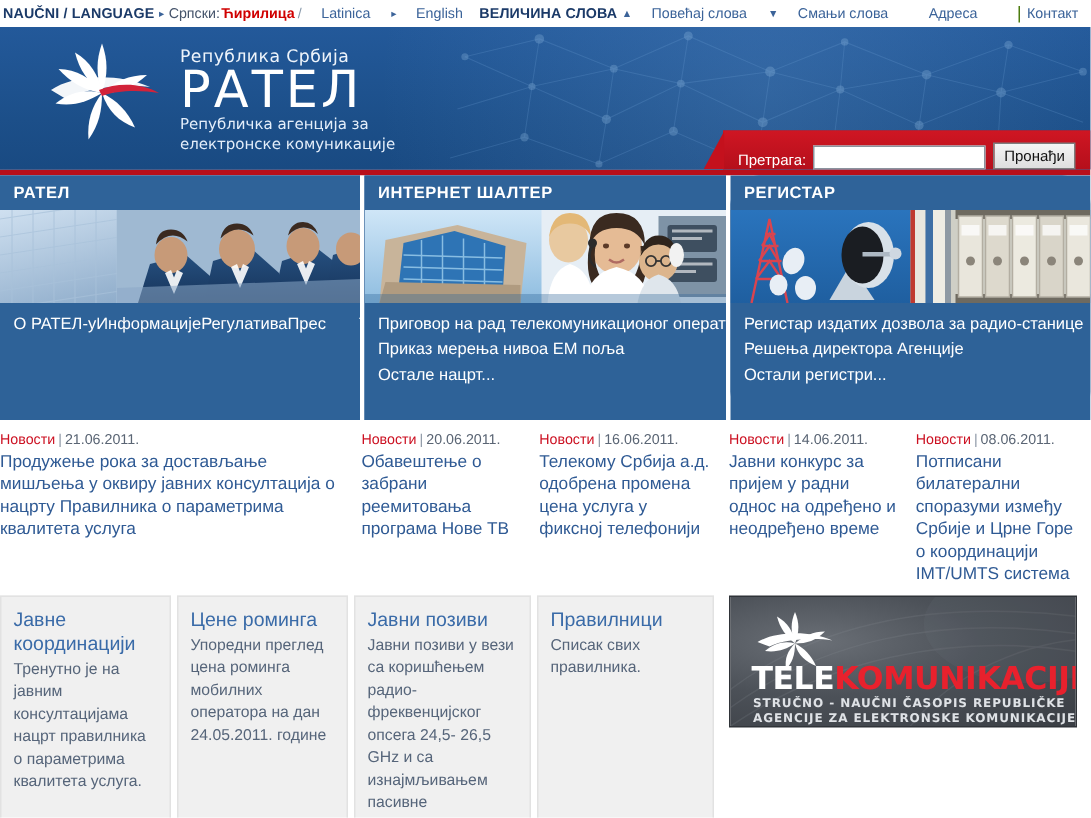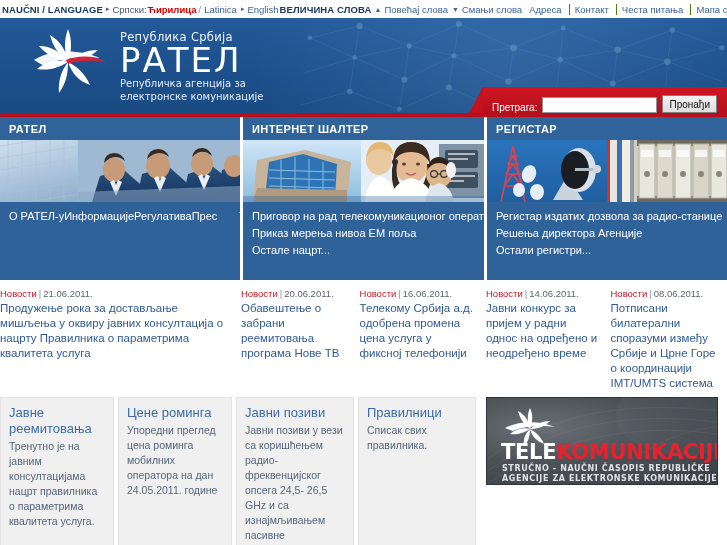--- a/index.html
+++ b/index.html
@@ -18,21 +18,21 @@
     width: 727px;
     background: #ffffff;
     display: flex;
     align-items: center;
     font-size: 9.5px;
     color: #2a4a7c;
     white-space: nowrap;
     padding-left: 2px;
   }
   .tb-strong { font-weight: bold; color: #1b3a68; letter-spacing: .1px; }
-  .tb-link { color: #3b6399; margin: 0 1px; cursor: pointer; }
+  .tb-link { color: #3b6399; margin: 0 11px; cursor: pointer; }
   .tb-active { color: #d00000; font-weight: bold; }
   .tb-plain { color: #44536a; margin: 0 1px; }
   .tb-slash { color: #8899ab; margin: 0 2px; }
   .tb-gap { width: 26px; display:inline-block; }
   .tb-right {
     margin-left: auto;
     display: flex;
     align-items: center;
     padding-right: 2px;
   }
@@ -618,21 +618,21 @@
     <div class="news-meta">
       <span class="news-cat">Новости</span><span class="news-pipe">|</span><span class="news-date">08.06.2011.</span>
     </div>
     <div class="news-title">Потписани билатерални споразуми између Србије и Црне Горе о координацији IMT/UMTS система</div>
   </div>
 </div>
 
 <div class="boxes">
 
   <div class="box">
-    <div class="box-title">Јавне реемитовања</div>
+    <div class="box-title">Јавне координацији</div>
     <div class="box-text">Тренутно је на јавним консултацијама нацрт правилника о параметрима квалитета услуга.</div>
   </div>
 
   <div class="box">
     <div class="box-title">Цене роминга</div>
     <div class="box-text">Упоредни преглед цена роминга мобилних оператора на дан 24.05.2011. године</div>
   </div>
 
   <div class="box box-wide">
     <div class="box-title">Јавни позиви</div>

